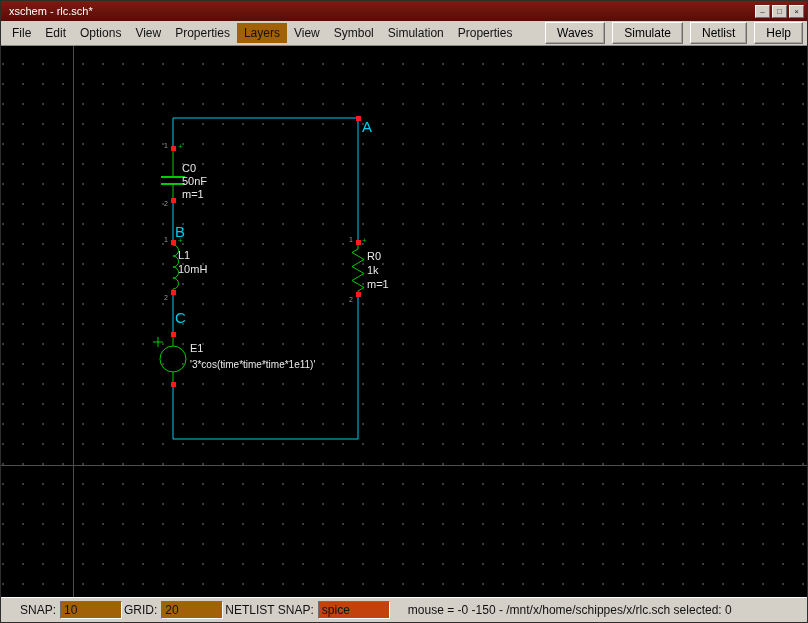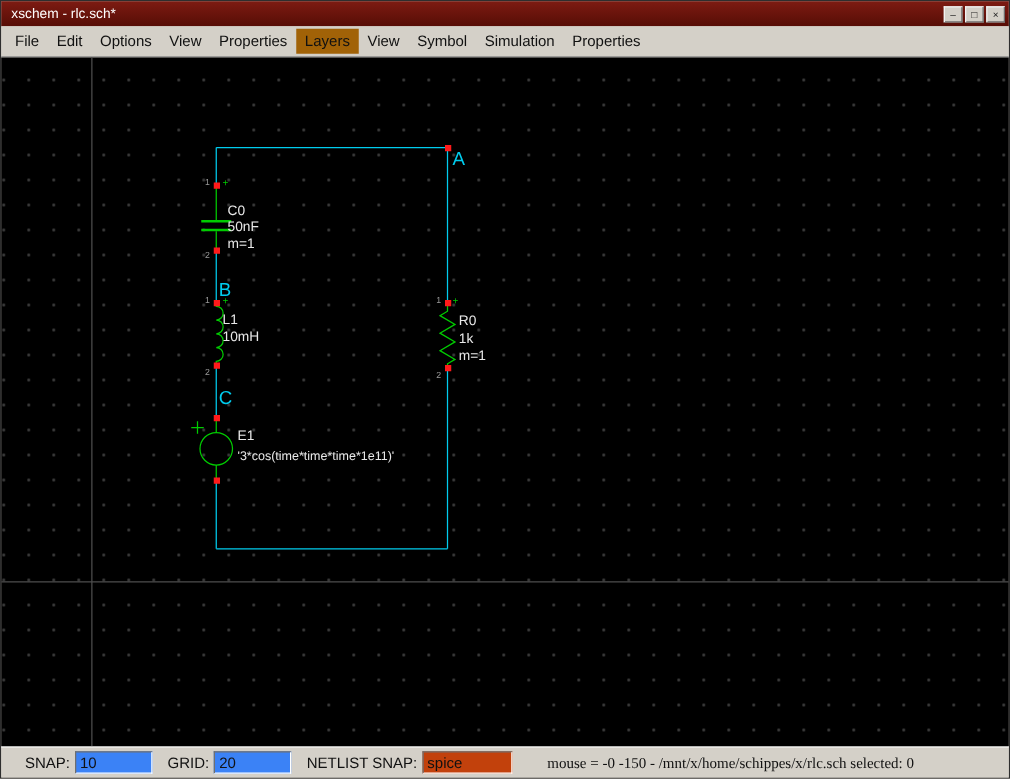--- a/index.html
+++ b/index.html
@@ -74,23 +74,23 @@
     font-size: 12px; color: #111;
   }
   .status-label { margin: 0 4px 0 2px; white-space: nowrap; }
   .status-input {
     height: 18px;
     border: 1px solid;
     border-color: #6f6f6f #ffffff #ffffff #6f6f6f;
     font: 12px "Liberation Sans", sans-serif;
     padding: 0 3px; color: #111;
   }
-  .green-input { background: #3b82f6; width: 62px; margin-right: 10px; }
+  .green-input { background: #a16207; width: 62px; }
   .mode-input  { background: #c2410c; width: 72px; }
-  .status-info { margin-left: 28px; white-space: nowrap; font-family: Liberation Serif, serif; }
+  .status-info { margin-left: 18px; white-space: nowrap; }
 </style>
 </head>
 <body>
 
 <div class="window">
 
   <div class="titlebar">
     <span class="title">xschem - rlc.sch*</span>
     <span class="win-btn">–</span>
     <span class="win-btn">□</span>
@@ -101,20 +101,26 @@
     <span class="menu-item">File</span>
     <span class="menu-item">Edit</span>
     <span class="menu-item">Options</span>
     <span class="menu-item">View</span>
     <span class="menu-item">Properties</span>
     <span class="menu-item green">Layers</span>
     <span class="menu-item">View</span>
     <span class="menu-item">Symbol</span>
     <span class="menu-item">Simulation</span>
     <span class="menu-item">Properties</span>
+    <span class="menu-buttons">
+      <button class="menu-button">Waves</button>
+      <button class="menu-button">Simulate</button>
+      <button class="menu-button">Netlist</button>
+      <button class="menu-button">Help</button>
+    </span>
   </div>
 
   <div class="canvas">
     <div class="axis-v"></div>
     <div class="axis-h"></div>
 
     <svg class="schem" width="808" height="553" font-family="Liberation Sans, sans-serif">
 
       <g fill="none" stroke-width="1" stroke="#00ccee">
         <path d="M172 72 H357"></path>

